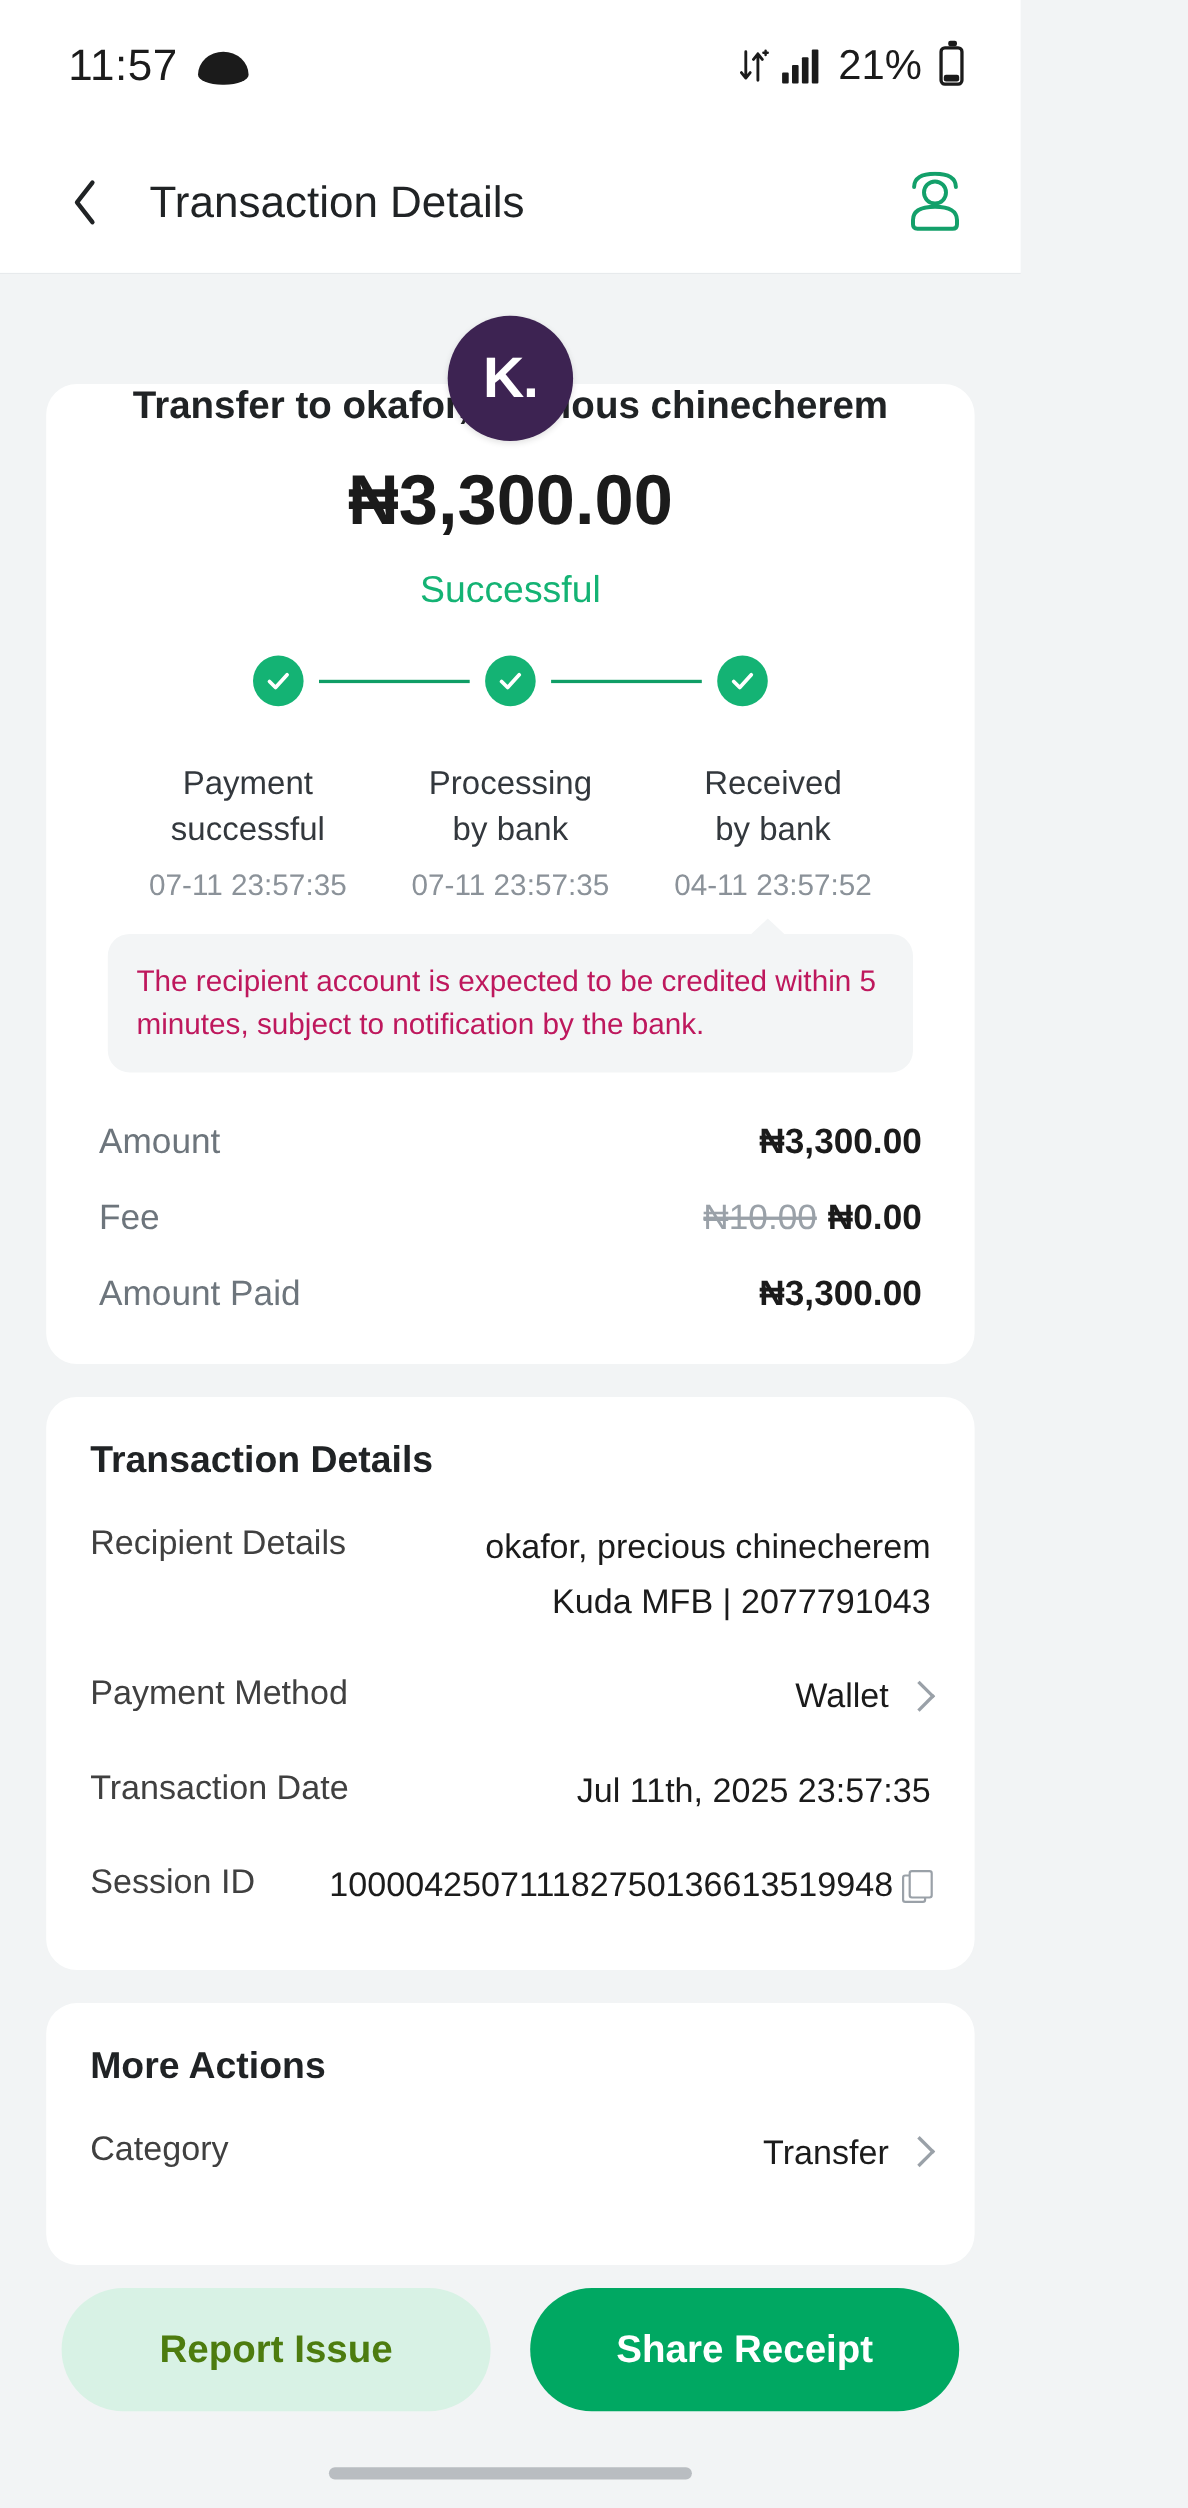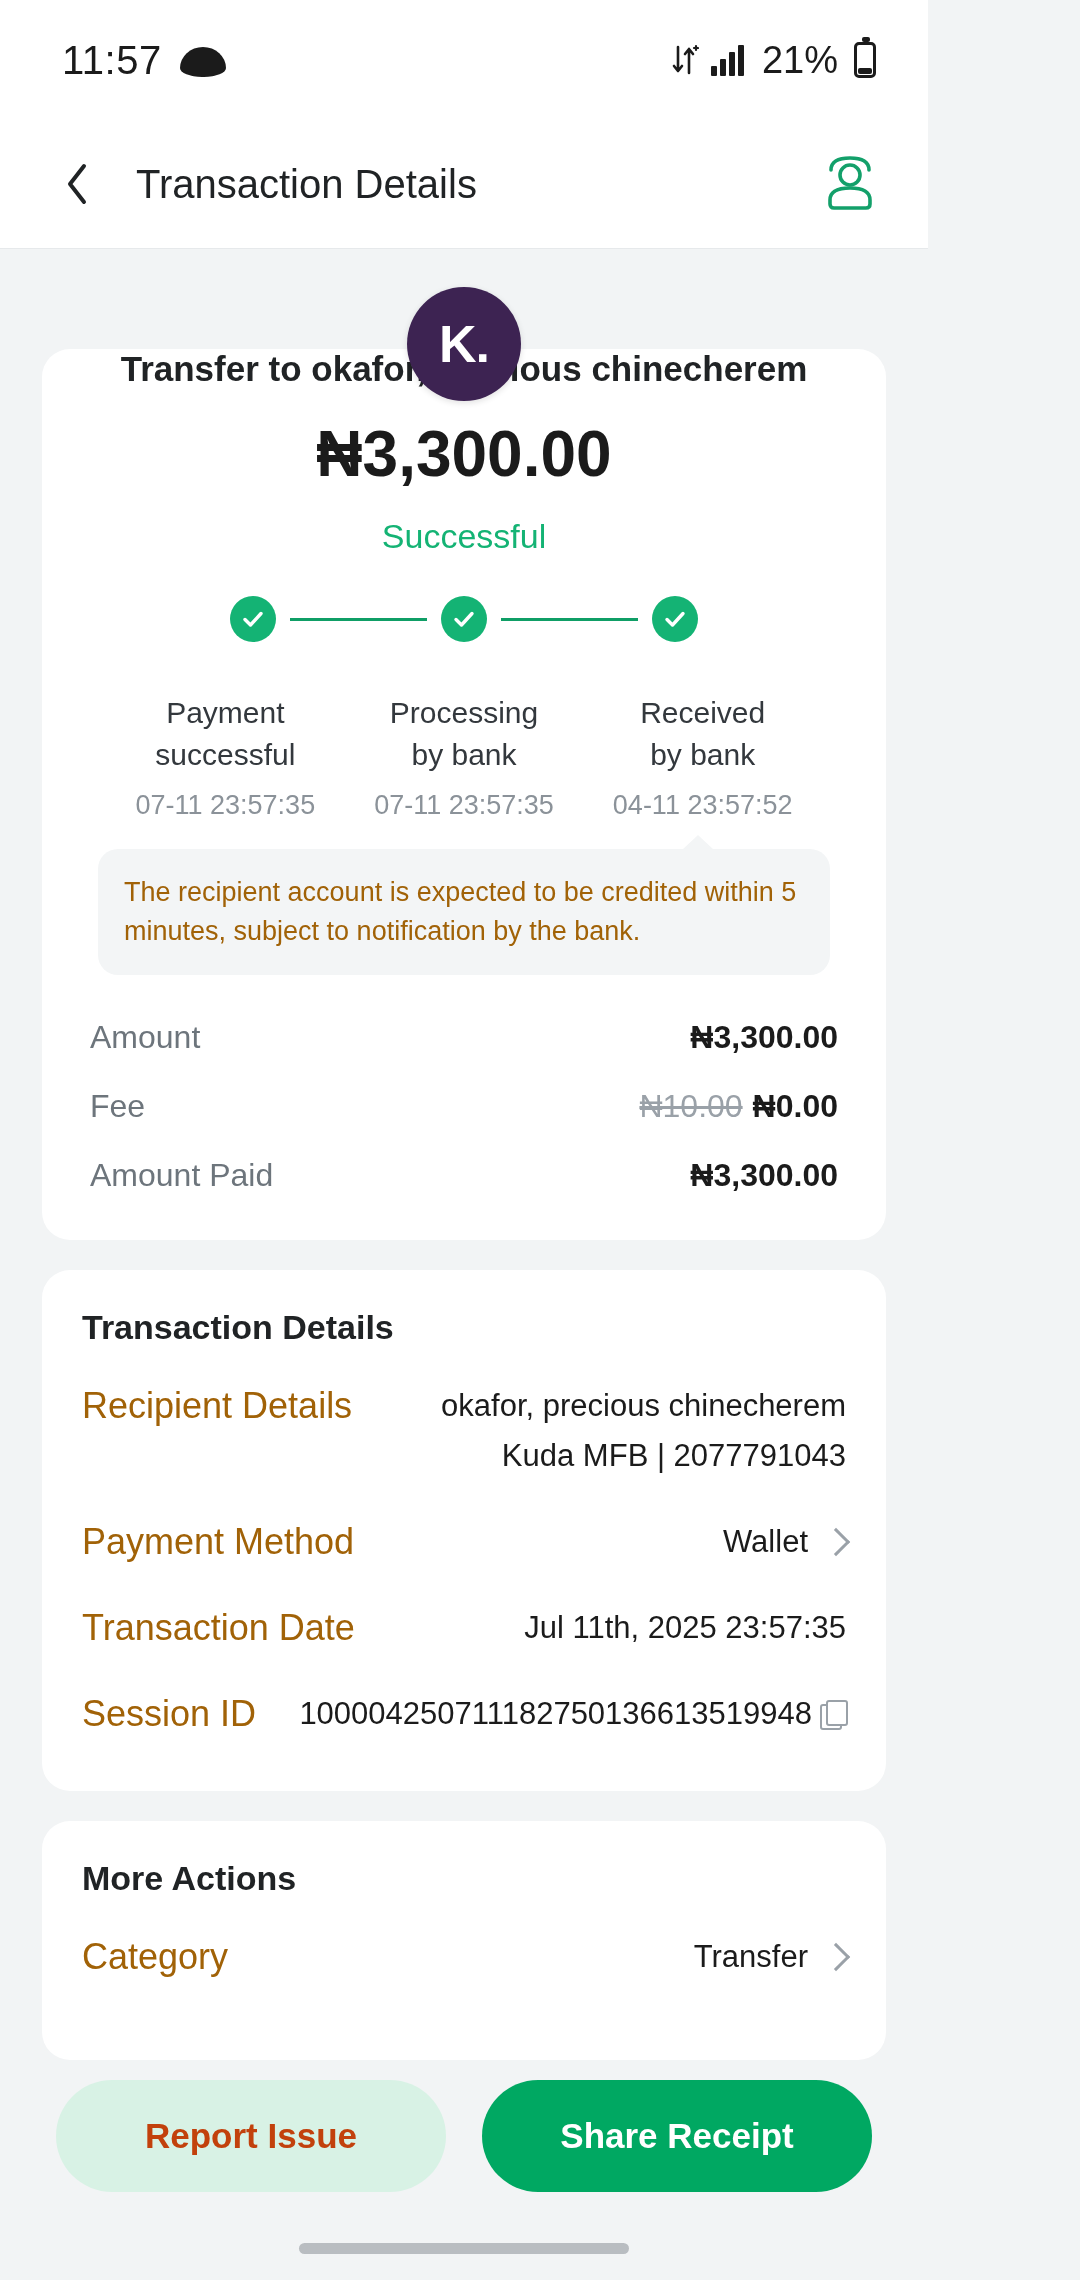--- a/index.html
+++ b/index.html
@@ -203,21 +203,21 @@
     margin-top: 14px;
   }
 
   .note-bubble {
     margin: 28px 14px 0;
     background: #f3f5f6;
     border-radius: 20px;
     padding: 24px 26px;
     font-size: 27px;
     line-height: 1.45;
-    color: #a16207;
+    color: #be185d;
     position: relative;
   }
   .note-bubble:before {
     content: "";
     position: absolute;
     top: -14px;
     right: 116px;
     border-left: 16px solid transparent;
     border-right: 16px solid transparent;
     border-bottom: 15px solid #f3f5f6;
@@ -258,22 +258,22 @@
     margin-bottom: 16px;
   }
   .d-row {
     display: flex;
     justify-content: space-between;
     align-items: flex-start;
     padding: 22px 0;
     gap: 28px;
   }
   .d-key {
-    font-size: 36px;
-    color: #a16207;
+    font-size: 31px;
+    color: #404040;
     white-space: nowrap;
   }
   .d-val {
     font-size: 31px;
     color: #1b1b1b;
     text-align: right;
     line-height: 1.35;
     display: flex;
     align-items: center;
     justify-content: flex-end;
@@ -324,21 +324,21 @@
     flex: 1 1 0;
     height: 112px;
     border-radius: 56px;
     display: flex; align-items: center; justify-content: center;
     font-size: 35px;
     font-weight: 700;
     border: none;
     cursor: pointer;
     font-family: "Liberation Sans", sans-serif;
   }
-  .btn-secondary { background: #d8f2e5; color: #c2410c; text-align: right; }
+  .btn-secondary { background: #d8f2e5; color: #4d7c0f; text-align: right; }
   .btn-primary { background: #00a862; color: #ffffff; }
 
   .home-indicator {
     position: absolute;
     bottom: 26px;
     left: 50%;
     transform: translateX(-50%);
     width: 330px;
     height: 11px;
     border-radius: 6px;

